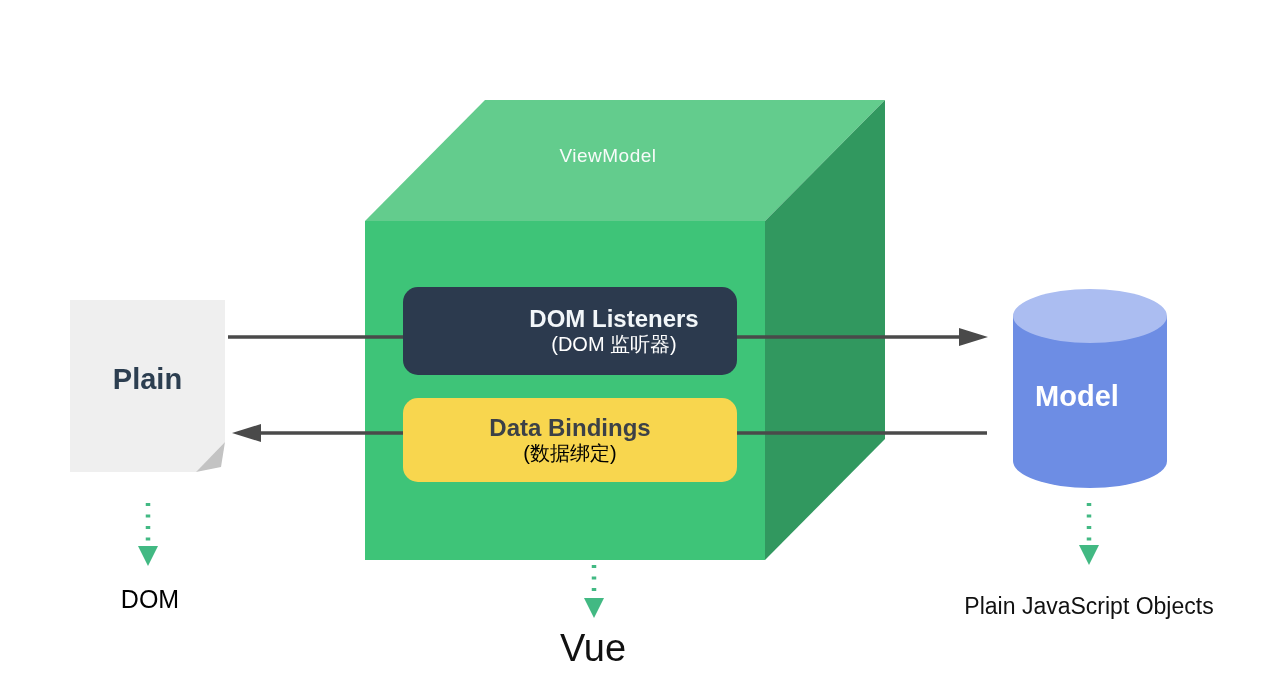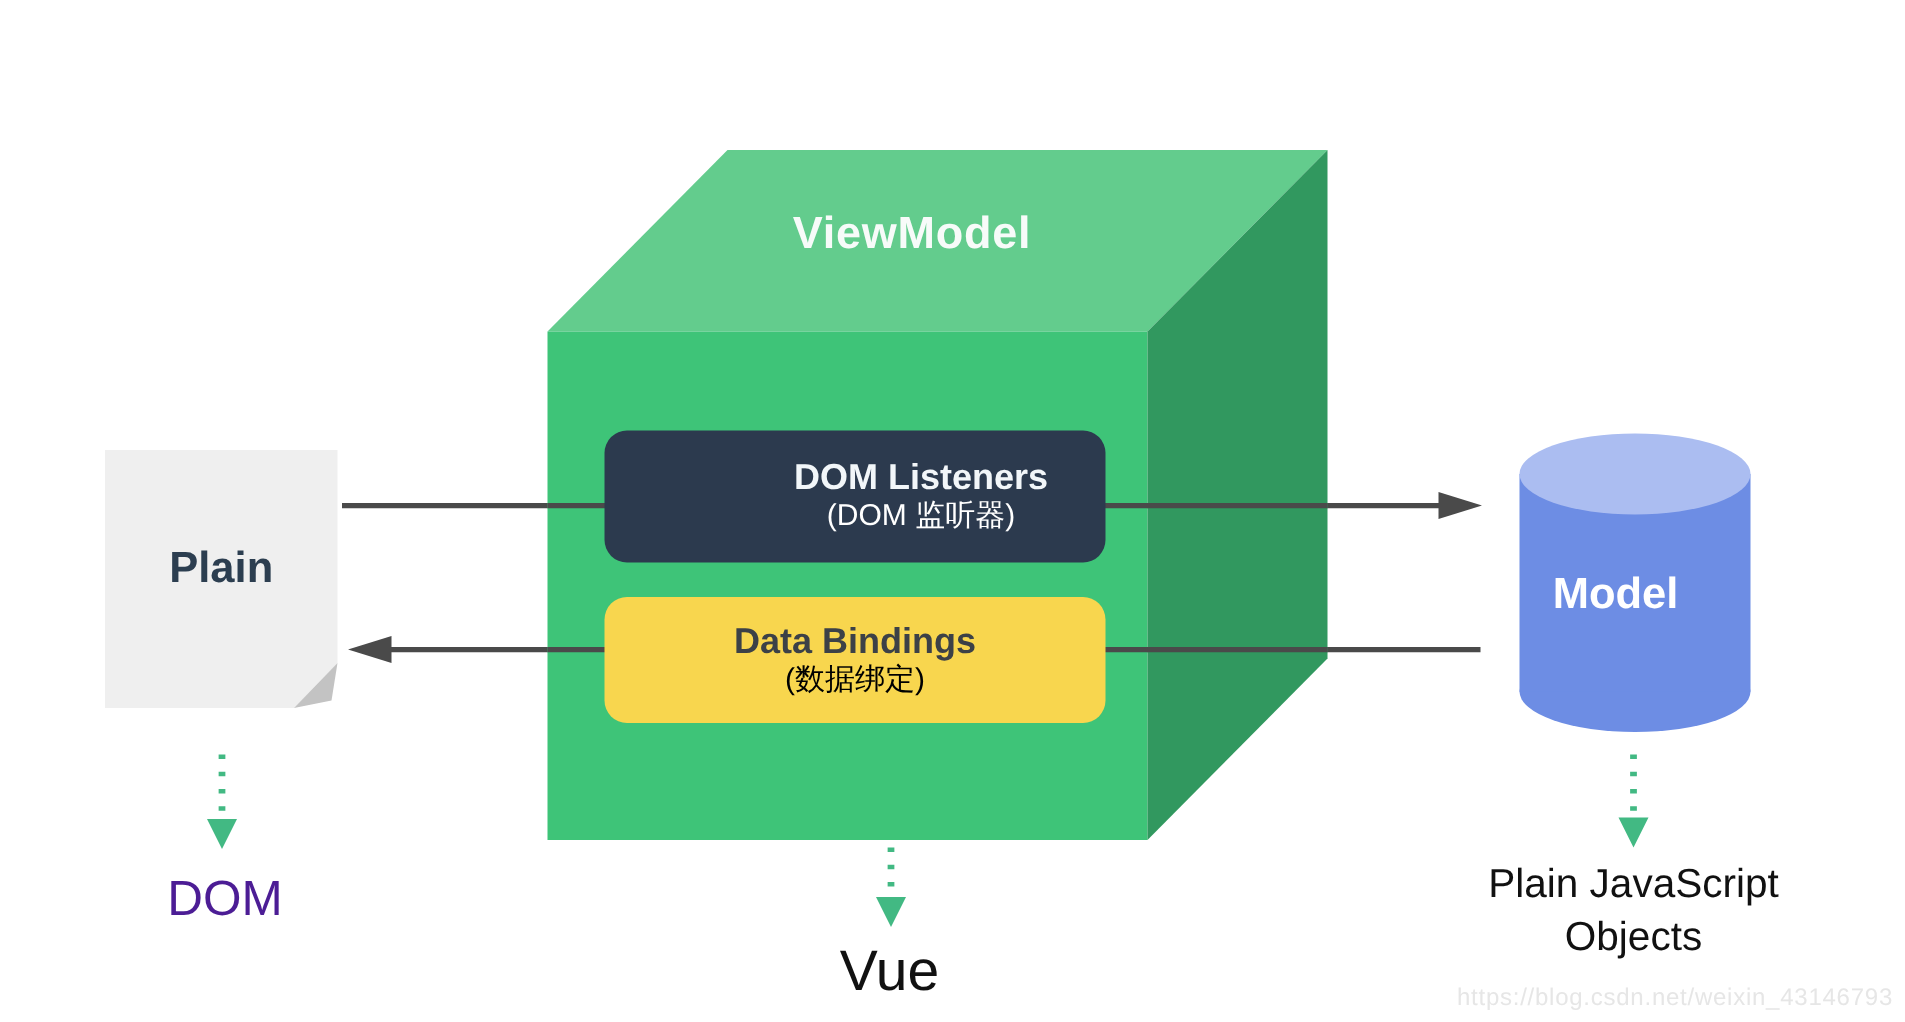--- a/index.html
+++ b/index.html
@@ -10,35 +10,35 @@
   }
   #diagram-svg { position:absolute; left:0; top:0; }
   .arrow-line { stroke:#4a4a4a; stroke-width:3.5; }
   .arrow-head { fill:#4a4a4a; }
   .dot-line   { stroke:#42b983; stroke-width:4.5; stroke-dasharray:3 8.5; fill:none; }
   .dot-head   { fill:#42b983; }
 
   .lbl { position:absolute; display:flex; align-items:center; justify-content:center;
          text-align:center; pointer-events:none; }
   .vm-title   { left:448px; top:138px; width:320px; height:36px;
-                font-size:30px; font-weight:bold; color:#f7fbf9; letter-spacing:0.5px; }
+                font-size:19px; font-weight:normal; color:#f7fbf9; letter-spacing:0.5px; }
   .box-lbl    { flex-direction:column; }
   .box-lbl .main { font-size:24px; font-weight:bold; line-height:1.15; }
   .box-lbl .sub  { font-size:20px; line-height:1.25; }
   .listeners-lbl { left:403px; top:287px; width:334px; height:88px; color:#f2f6f9;margin-left:44px; }
   .listeners-lbl .sub { color:#ffffff; }
   .bindings-lbl  { left:403px; top:398px; width:334px; height:84px; color:#3c4147;border-radius:10px; }
   .bindings-lbl .sub { color:#000000; }
   .view-lbl   { left:70px; top:300px; width:155px; height:172px; padding-bottom:14px;
                 box-sizing:border-box; font-size:29px; font-weight:bold; color:#2c3e50; }
   .model-lbl  { left:1013px; top:316px; width:128px; height:145px; padding-top:16px;
                 box-sizing:border-box; font-size:29px; font-weight:bold; color:#ffffff; }
-  .dom-cap    { left:70px;  top:578px; width:160px; height:42px; font-size:33px; color:#4c1d95; }
+  .dom-cap    { left:70px;  top:578px; width:160px; height:42px; font-size:25px; color:#000000; }
   .vue-cap    { left:513px; top:627px; width:160px; height:42px; font-size:38px; color:#111111; }
-  .pjo-cap    { left:959px; top:572px; width:260px; height:70px; font-size:27px;
+  .pjo-cap    { left:959px; top:572px; width:260px; height:70px; font-size:23px;
                 line-height:1.28; color:#111111; }
   .watermark  { position:absolute; right:8px; bottom:6px; font-size:16px;
                 color:#e6e6e6; letter-spacing:0.5px; }
 </style>
 </head>
 <body>
 
 <div id="stage">
 
   <svg id="diagram-svg" width="1270" height="681" viewBox="0 0 1270 681">
@@ -91,14 +91,13 @@
   <div class="lbl view-lbl">Plain</div>
 
   <div class="lbl model-lbl">Model</div>
 
   <div class="lbl dom-cap">DOM</div>
 
   <div class="lbl vue-cap">Vue</div>
 
   <div class="lbl pjo-cap">Plain JavaScript Objects</div>
 
-  <div class="watermark">https://blog.csdn.net/weixin_43146793</div>
 </div>
 
 </body></html>

